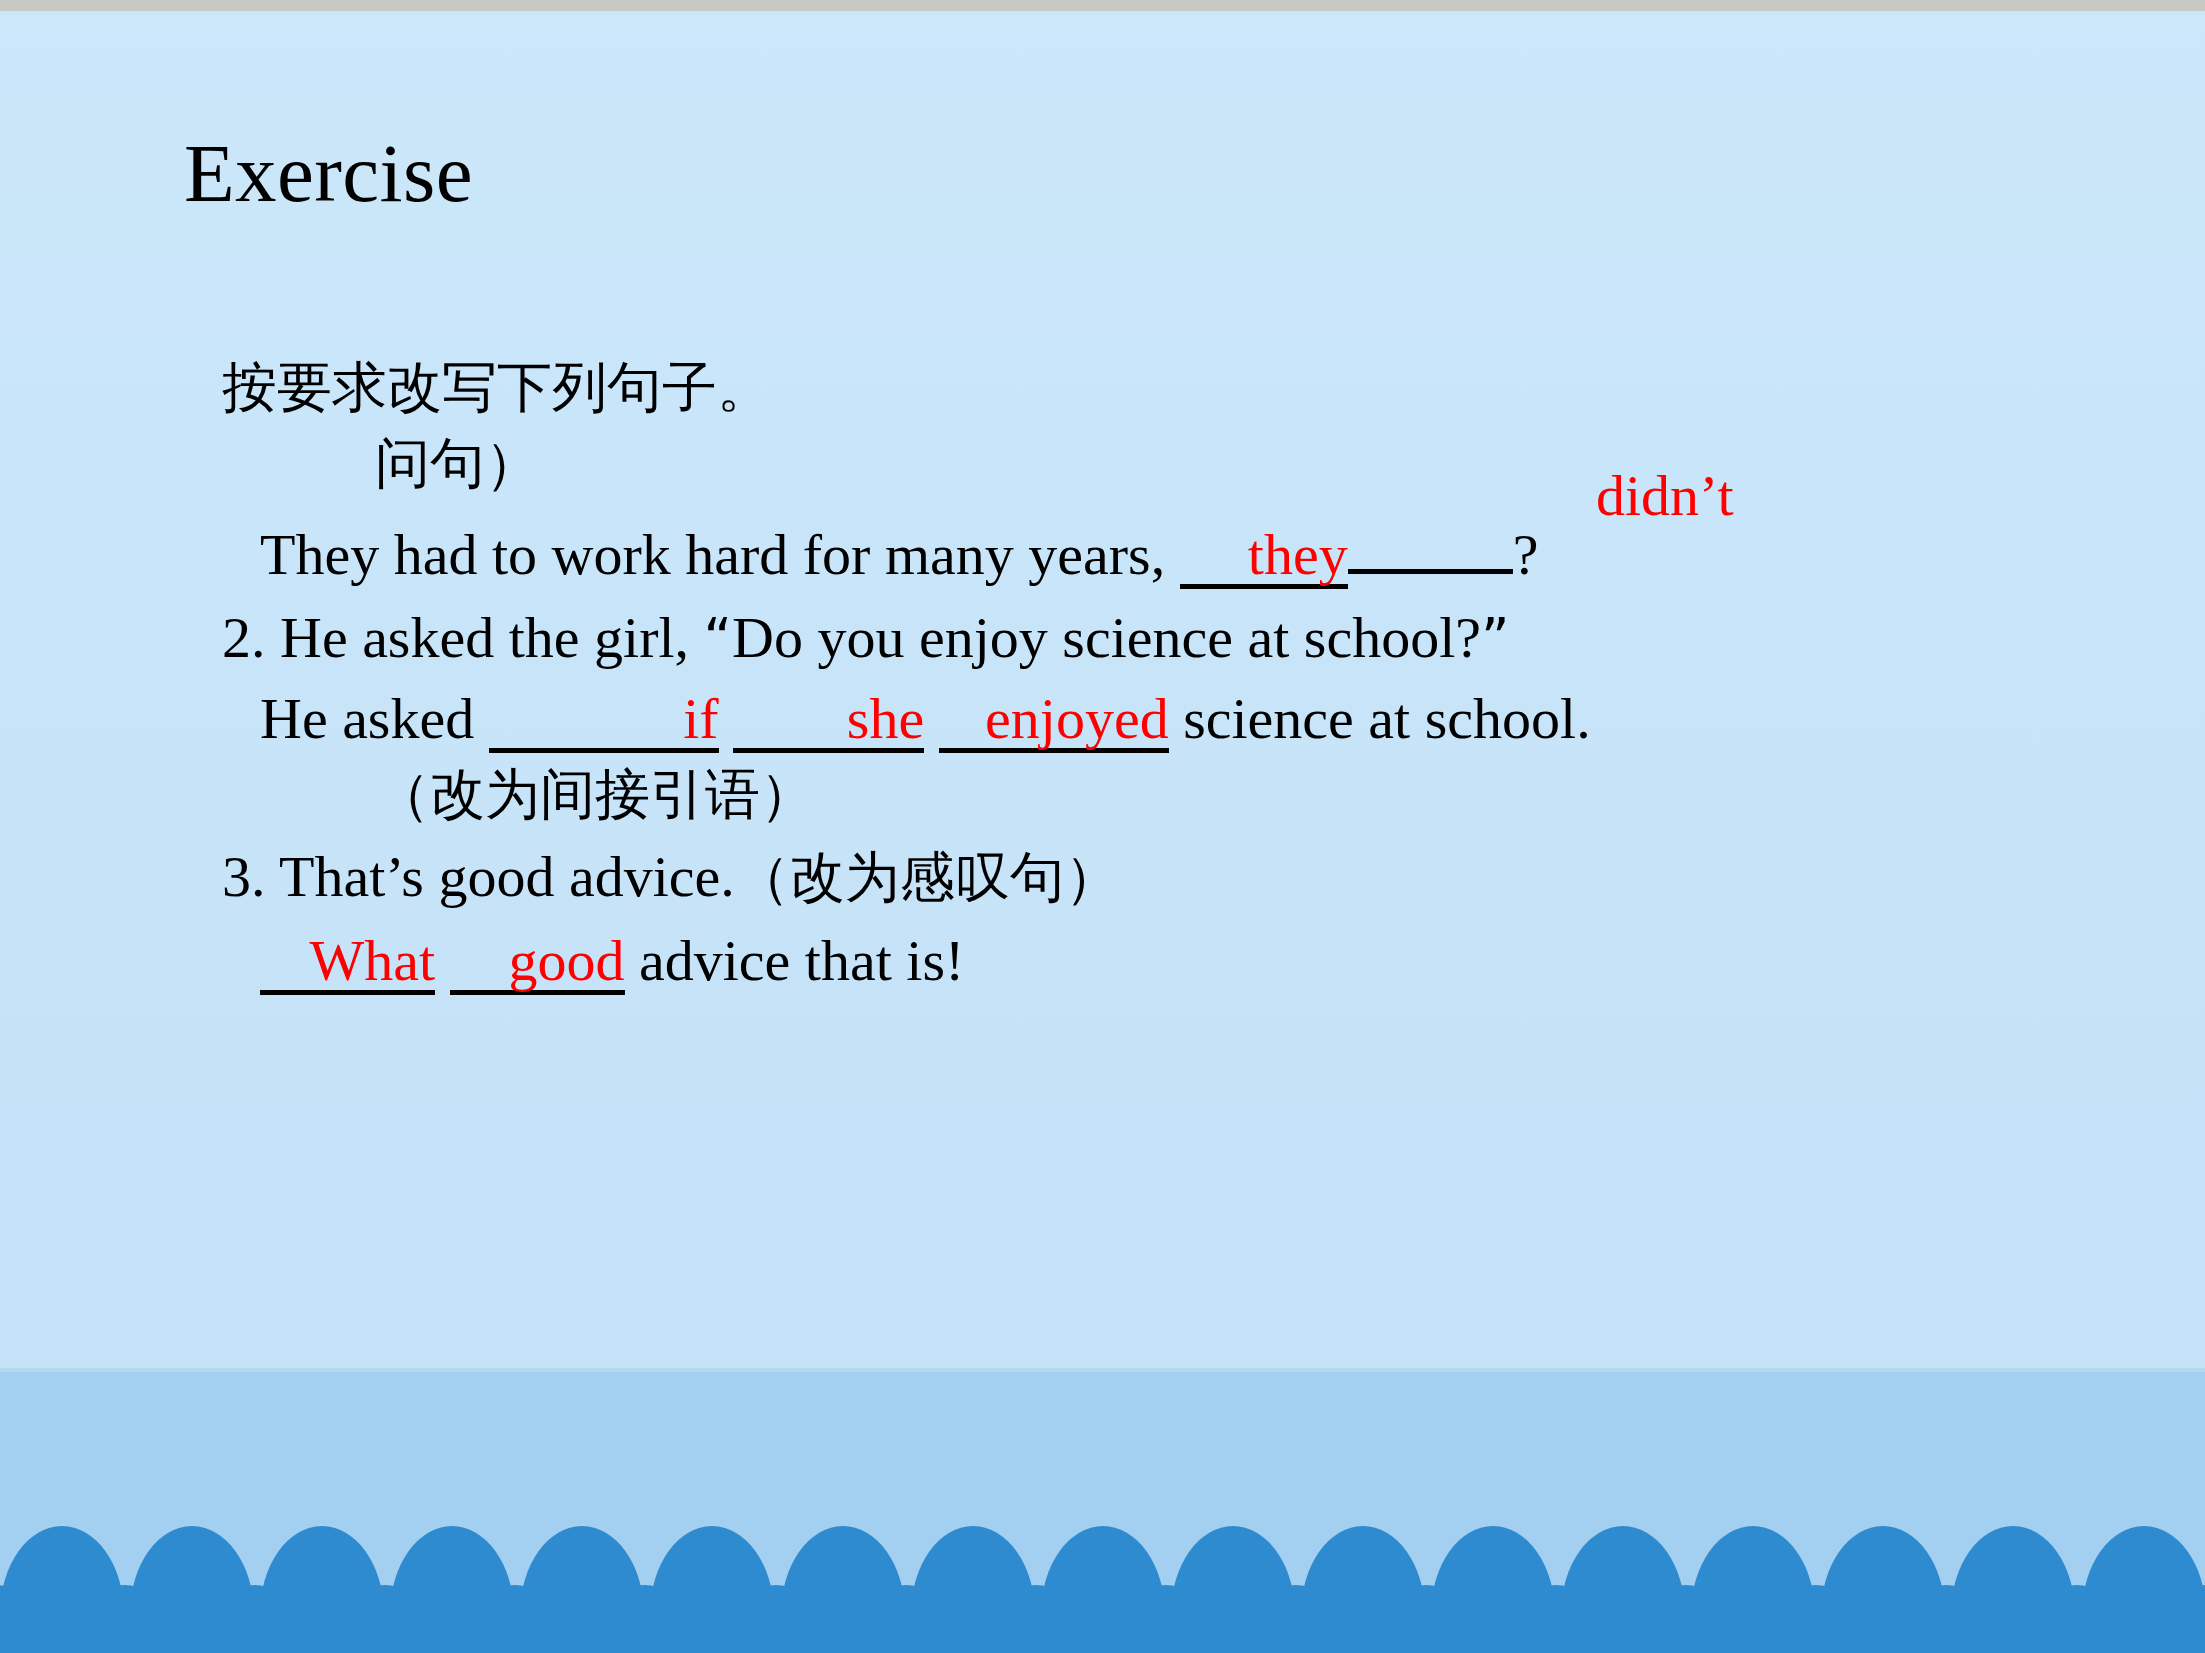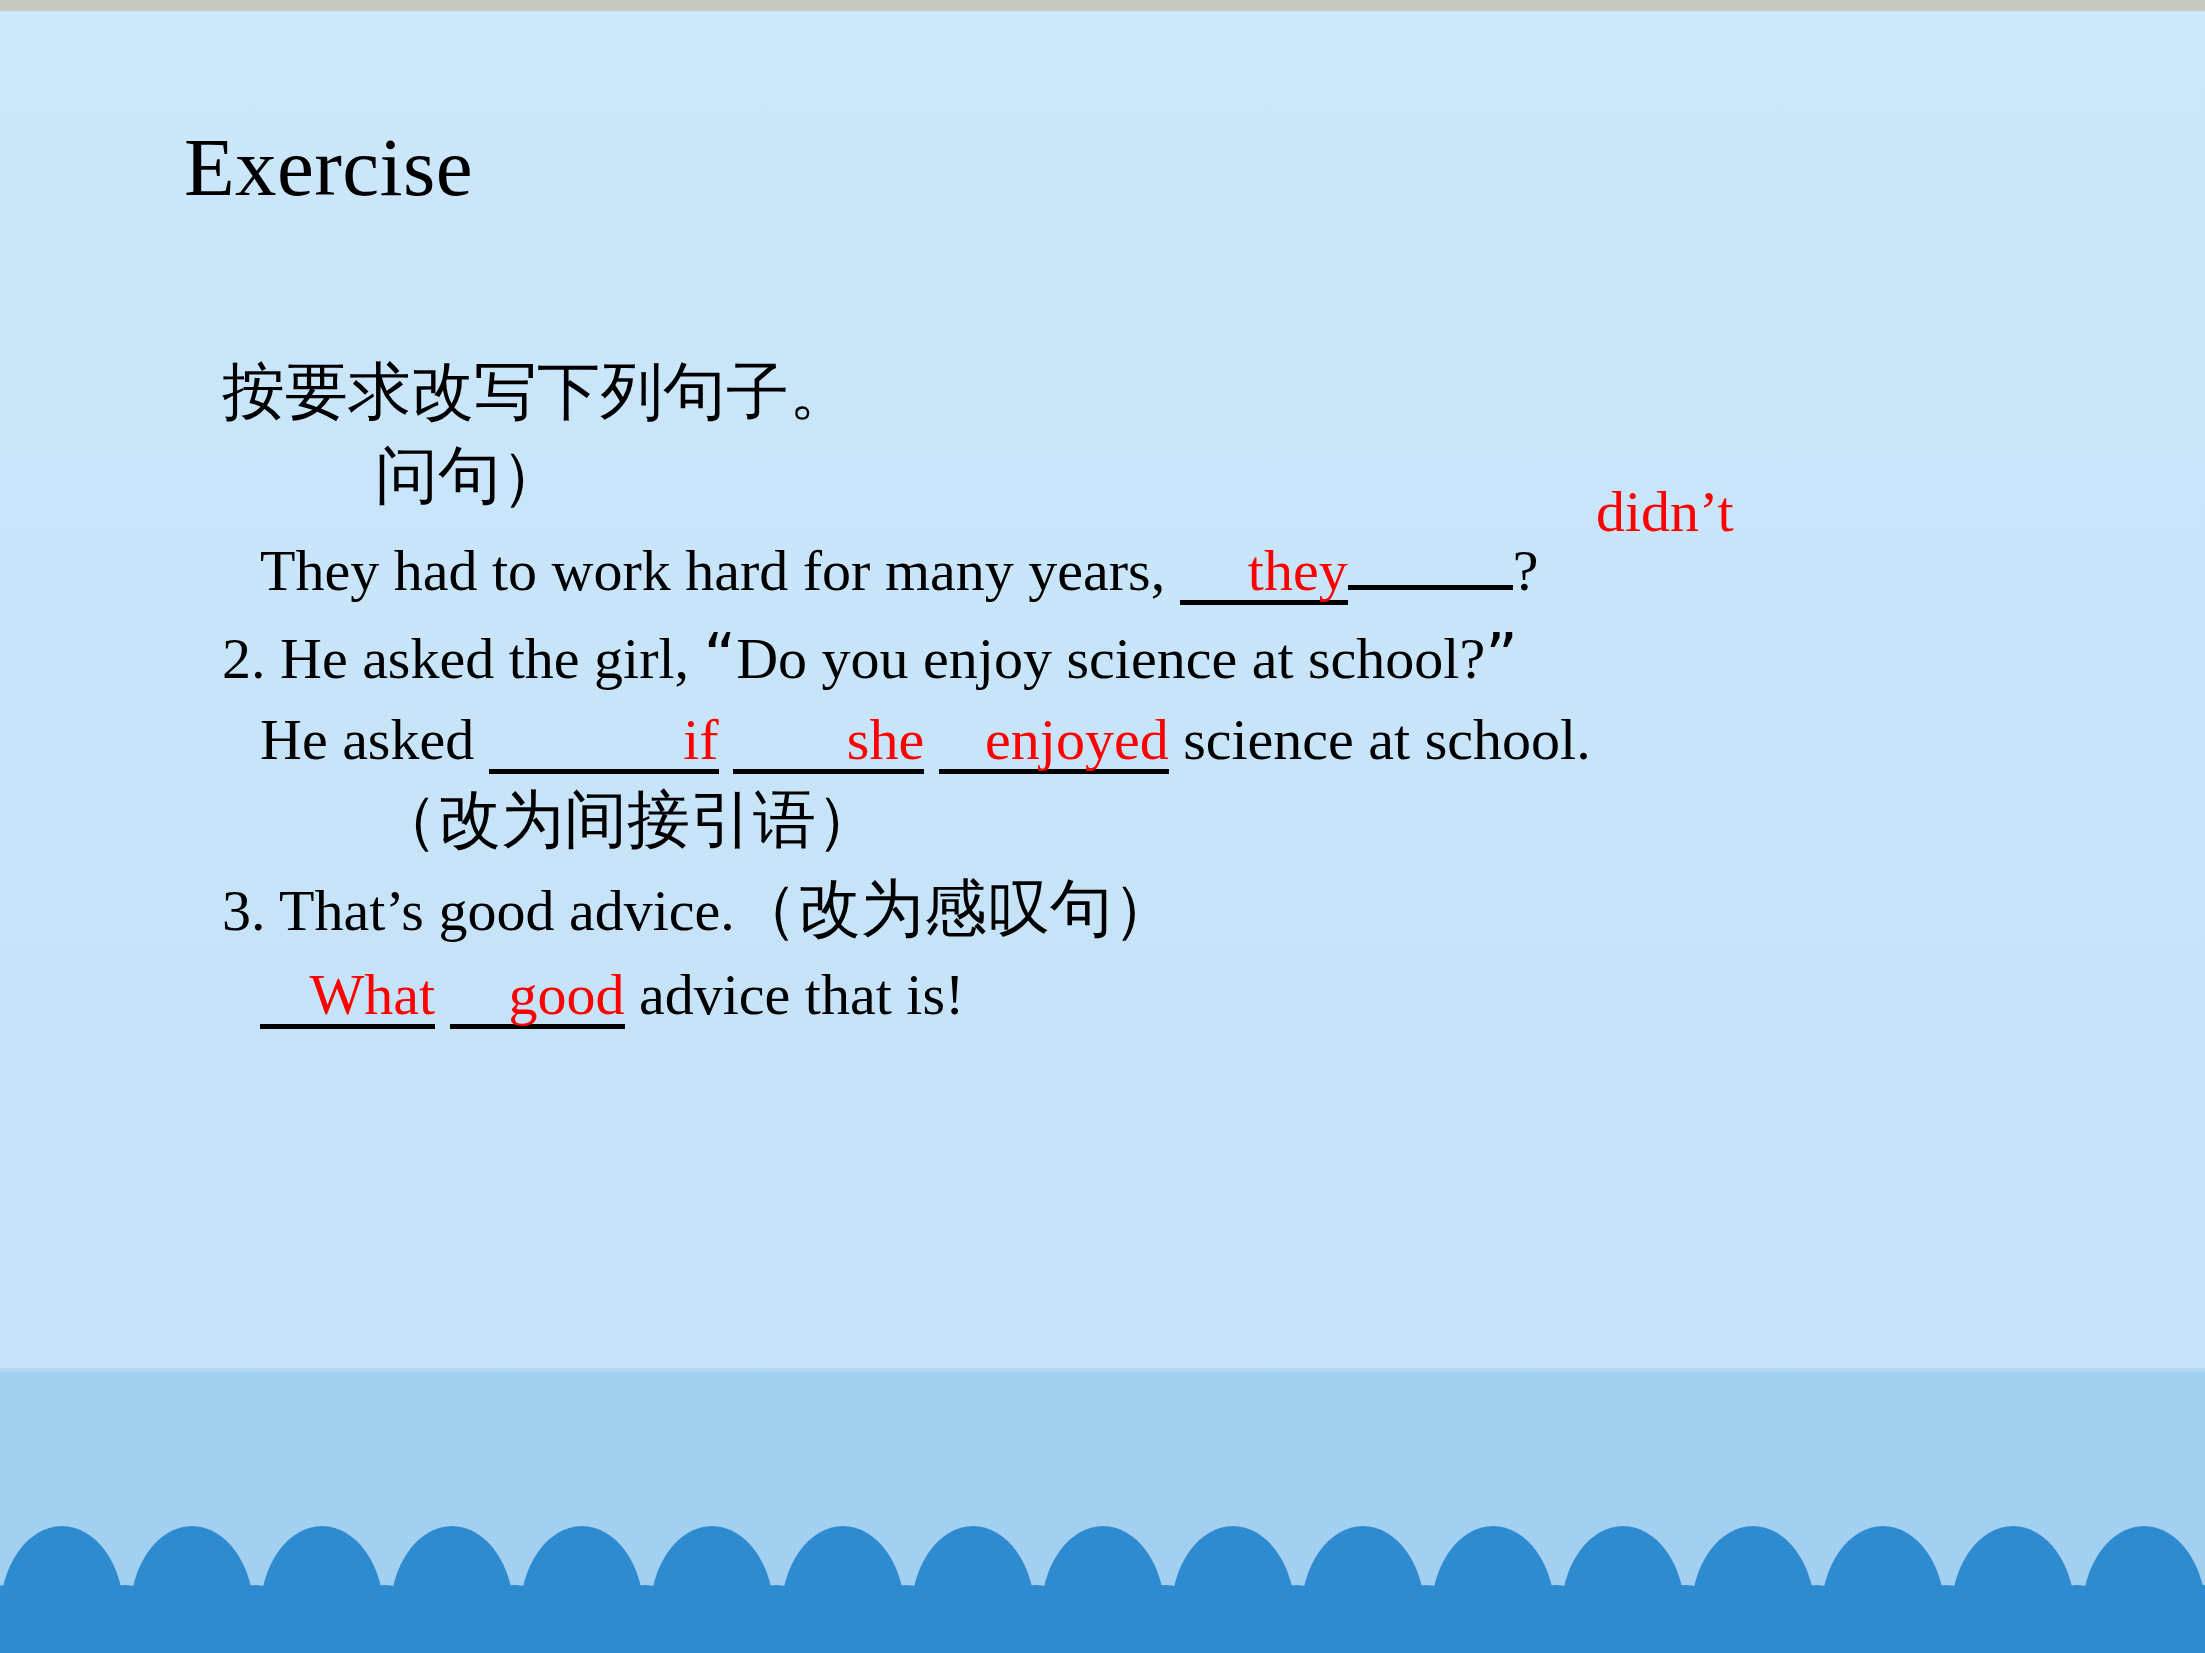--- a/index.html
+++ b/index.html
@@ -64,39 +64,39 @@
     background: #2E8BD0;
     flex: 0 0 auto;
     margin-right: 6.1px;
   }
   .dot-row.row-b { margin-left: -67px; }
 
   
   .title {
     position: absolute;
     left: 184px;
-    top: 124px;
+    top: 130px;
     font-size: 83px;
     line-height: 1.05;
     color: #000000;
     white-space: nowrap;
     letter-spacing: 0.4px;
   }
   .body {
     position: absolute;
     left: 222px;
     top: 360px;
     width: 1960px;
     color: #000000;
     font-size: 58px;
     line-height: 1.0;
   }
   .cn {
     font-family: "DejaVu Sans", "Liberation Sans", sans-serif;
-    font-size: 63px;
+    font-size: 55px;
   }
   .instr {
     margin: 0 0 21.4px 0;
     white-space: nowrap;
   }
   .qline {
     margin: 0;
     white-space: nowrap;
     position: relative;
   }

